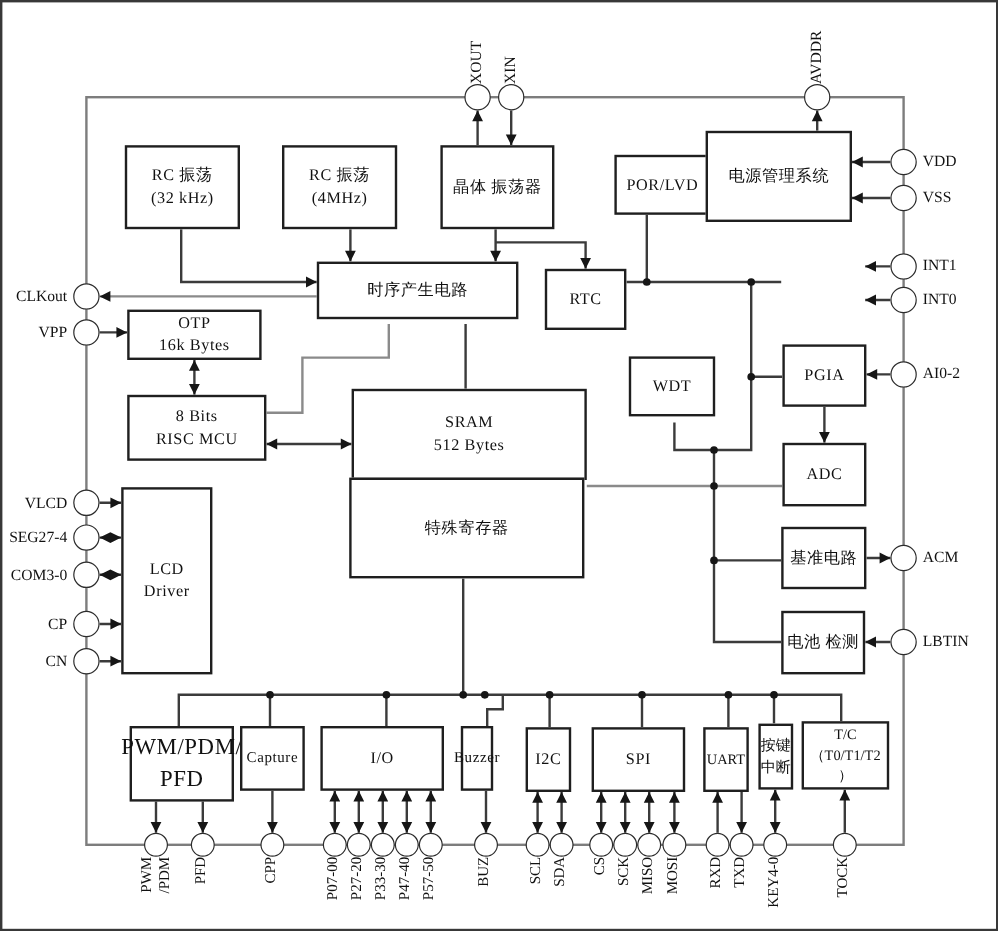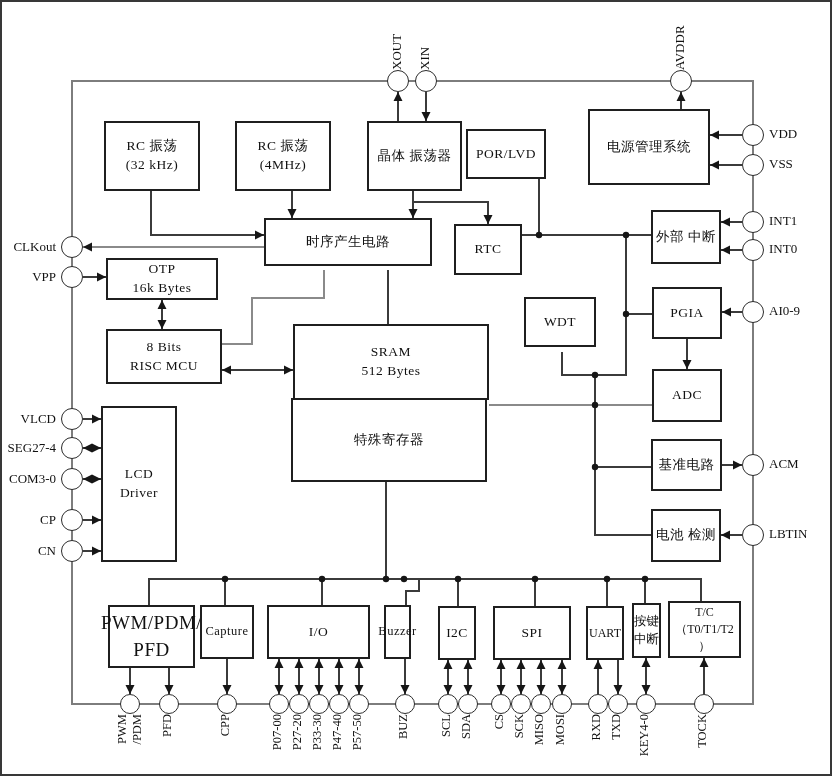--- a/index.html
+++ b/index.html
@@ -90,25 +90,24 @@
       <circle cx="605" cy="577" r="3.2"></circle>
         <circle cx="643" cy="577" r="3.2"></circle>
     </g>
   </svg>
 
   <div class="blk" style="left:102px;top:119px;width:96px;height:70px">RC 振荡
 (32 kHz)</div>
   <div class="blk" style="left:233px;top:119px;width:96px;height:70px">RC 振荡
 (4MHz)</div>
   <div class="blk" style="left:365px;top:119px;width:95px;height:70px">晶体 振荡器</div>
-  <div class="blk" style="left:464px;top:127px;width:80px;height:50px">POR/LVD</div>
+  <div class="blk" style="left:510px;top:127px;width:80px;height:50px">POR/LVD</div>
   <div class="blk" style="left:586px;top:107px;width:122px;height:76px">电源管理系统</div>
   <div class="blk" style="left:262px;top:216px;width:168px;height:48px">时序产生电路</div>
   <div class="blk" style="left:452px;top:222px;width:68px;height:51px">RTC</div>
-  <div class="blk" style="left:649px;top:208px;width:70px;height:54px">外部 中断</div>
   <div class="blk" style="left:104px;top:256px;width:112px;height:42px">OTP
 16k Bytes</div>
   <div class="blk" style="left:650px;top:285px;width:70px;height:52px">PGIA</div>
   <div class="blk" style="left:104px;top:327px;width:116px;height:55px">8 Bits
 RISC MCU</div>
   <div class="blk" style="left:522px;top:295px;width:72px;height:50px">WDT</div>
   <div class="blk" style="left:291px;top:322px;width:196px;height:76px">SRAM
 512 Bytes</div>
   <div class="blk" style="left:289px;top:396px;width:196px;height:84px">特殊寄存器</div>
   <div class="blk" style="left:650px;top:367px;width:70px;height:53px">ADC</div>
@@ -140,21 +139,21 @@
   <div class="pin" style="left:740px;top:152px"></div>
   <div class="pin" style="left:740px;top:209px"></div>
   <div class="pin" style="left:740px;top:237px"></div>
   <div class="pin" style="left:740px;top:299px"></div>
   <div class="pin" style="left:740px;top:452px"></div>
   <div class="pin" style="left:740px;top:522px"></div>
   <div class="lbl pr" style="left:767px;top:125px">VDD</div>
   <div class="lbl pr" style="left:767px;top:155px">VSS</div>
   <div class="lbl pr" style="left:767px;top:212px">INT1</div>
   <div class="lbl pr" style="left:767px;top:240px">INT0</div>
-  <div class="lbl pr" style="left:767px;top:302px">AI0-9</div>
+  <div class="lbl pr" style="left:767px;top:302px">AI0-2</div>
   <div class="lbl pr" style="left:767px;top:455px">ACM</div>
   <div class="lbl pr" style="left:767px;top:525px">LBTIN</div>
 
   <div class="pin" style="left:59px;top:234px"></div>
   <div class="pin" style="left:59px;top:264px"></div>
   <div class="pin" style="left:59px;top:406px"></div>
   <div class="pin" style="left:59px;top:435px"></div>
   <div class="pin" style="left:59px;top:466px"></div>
   <div class="pin" style="left:59px;top:507px"></div>
   <div class="pin" style="left:59px;top:538px"></div>

